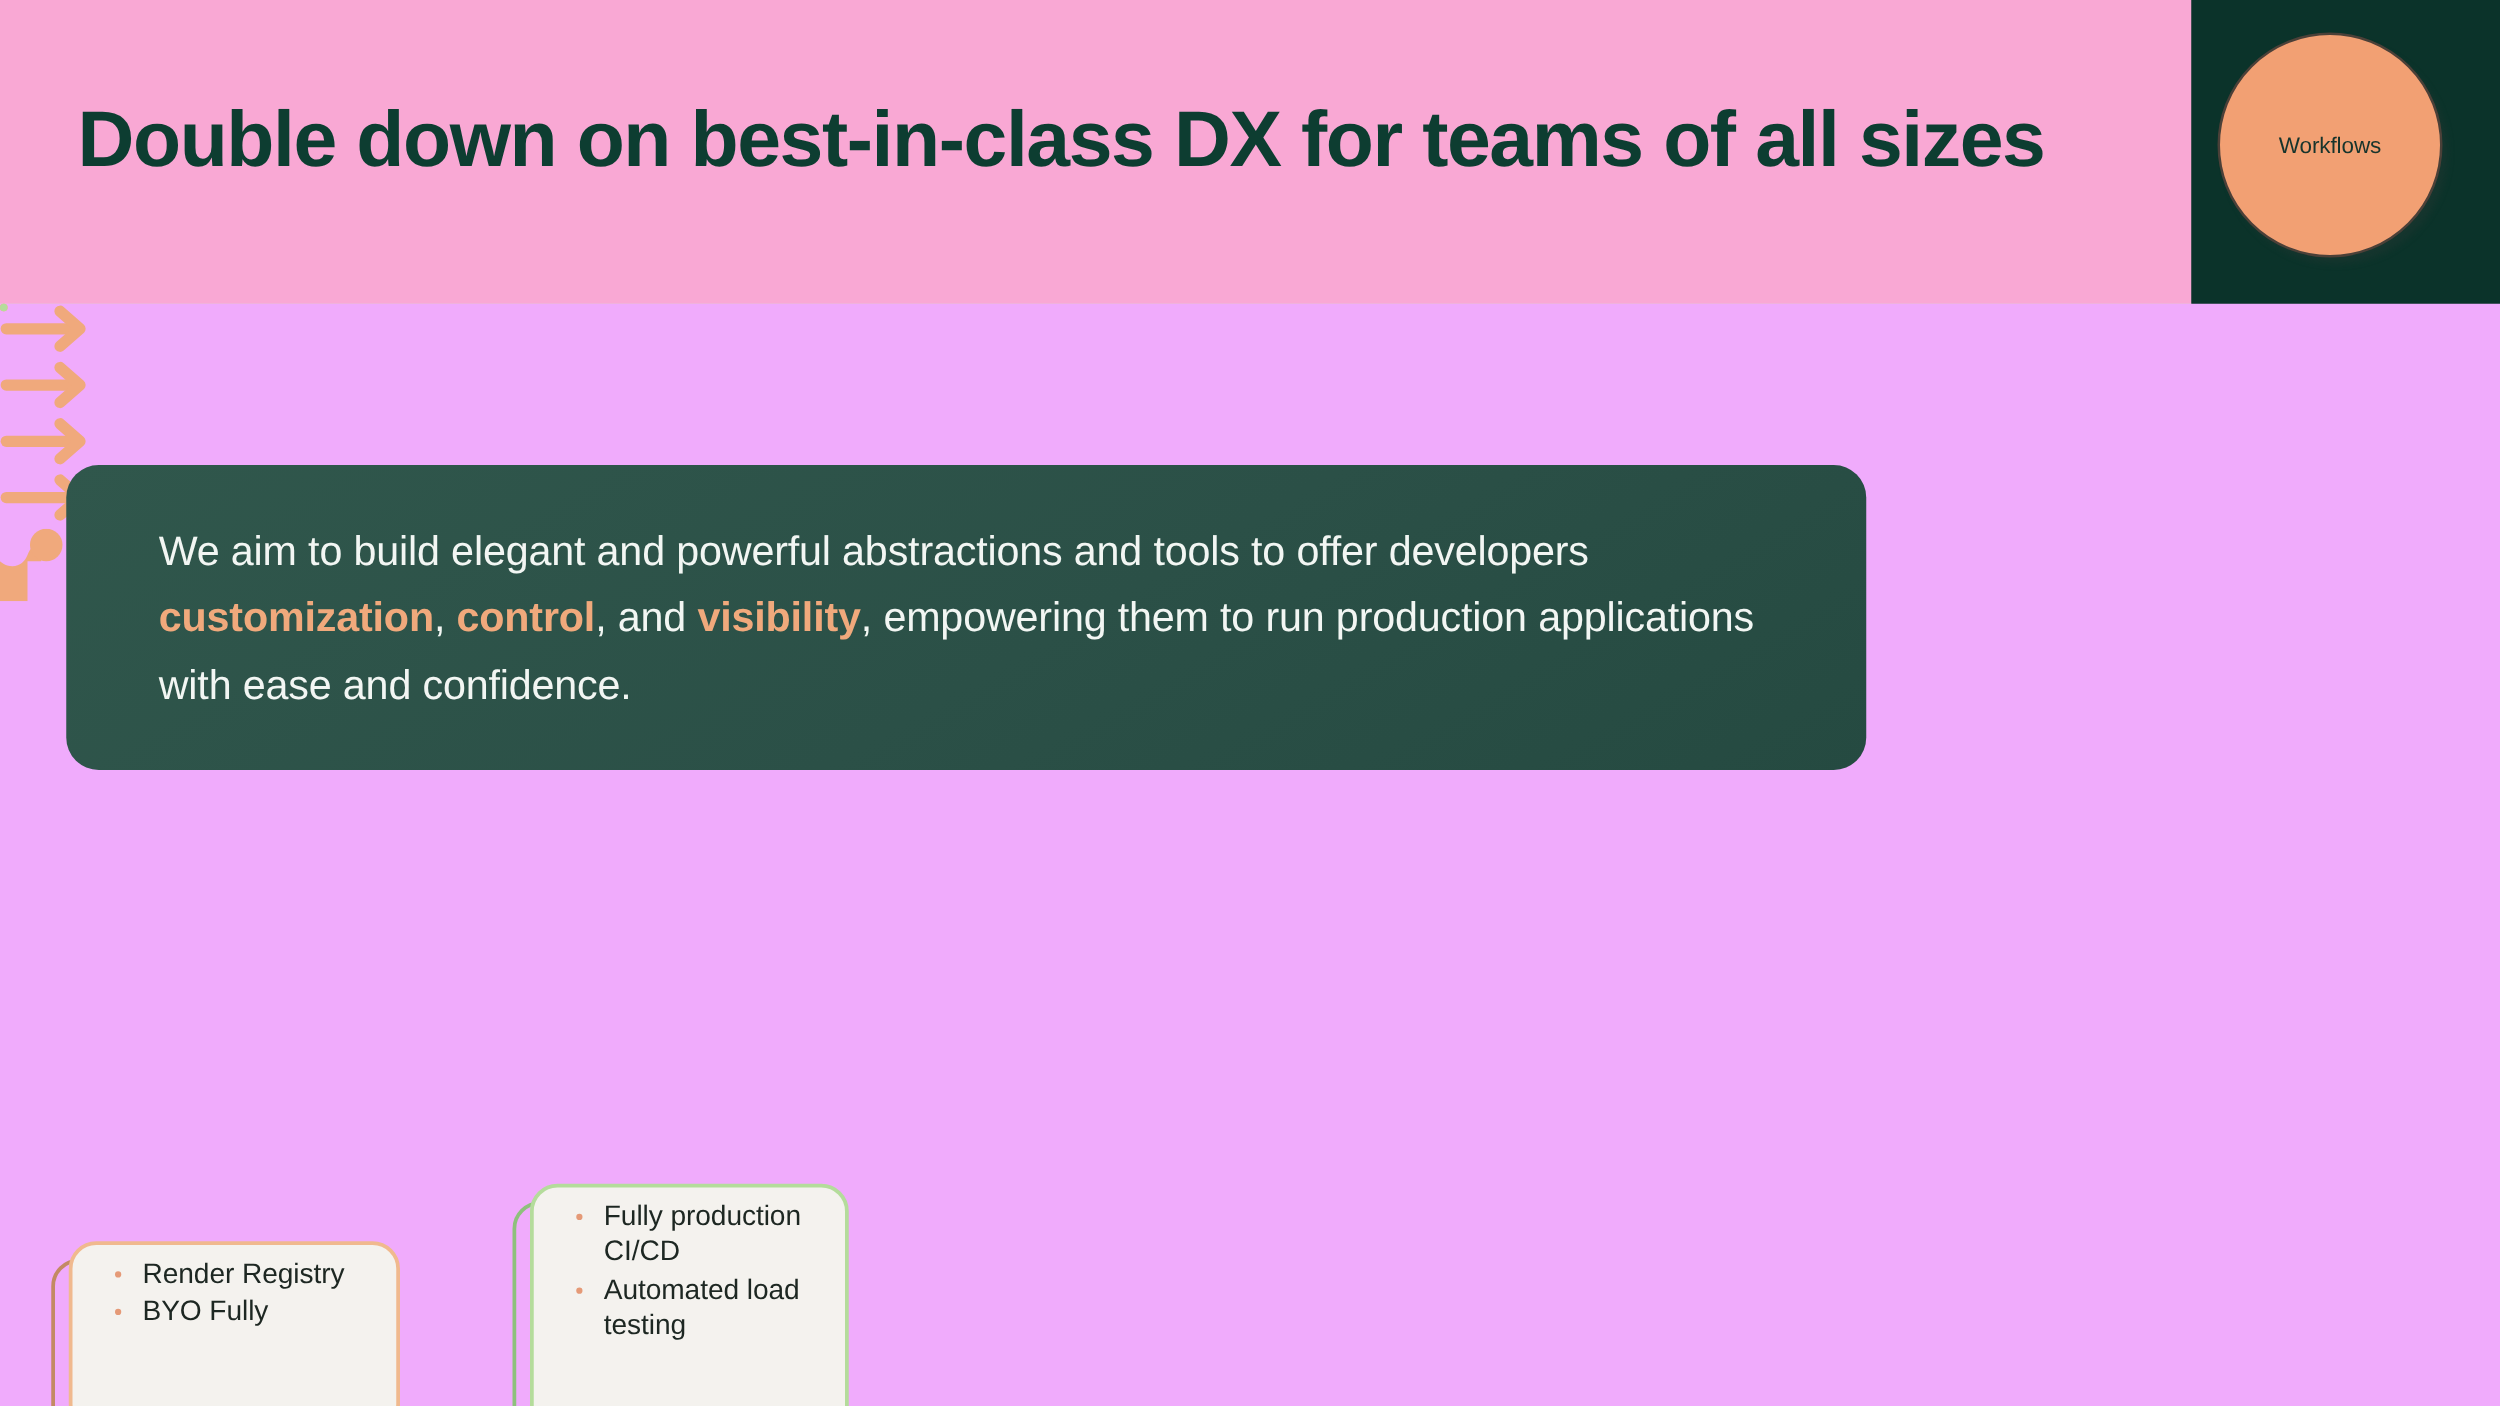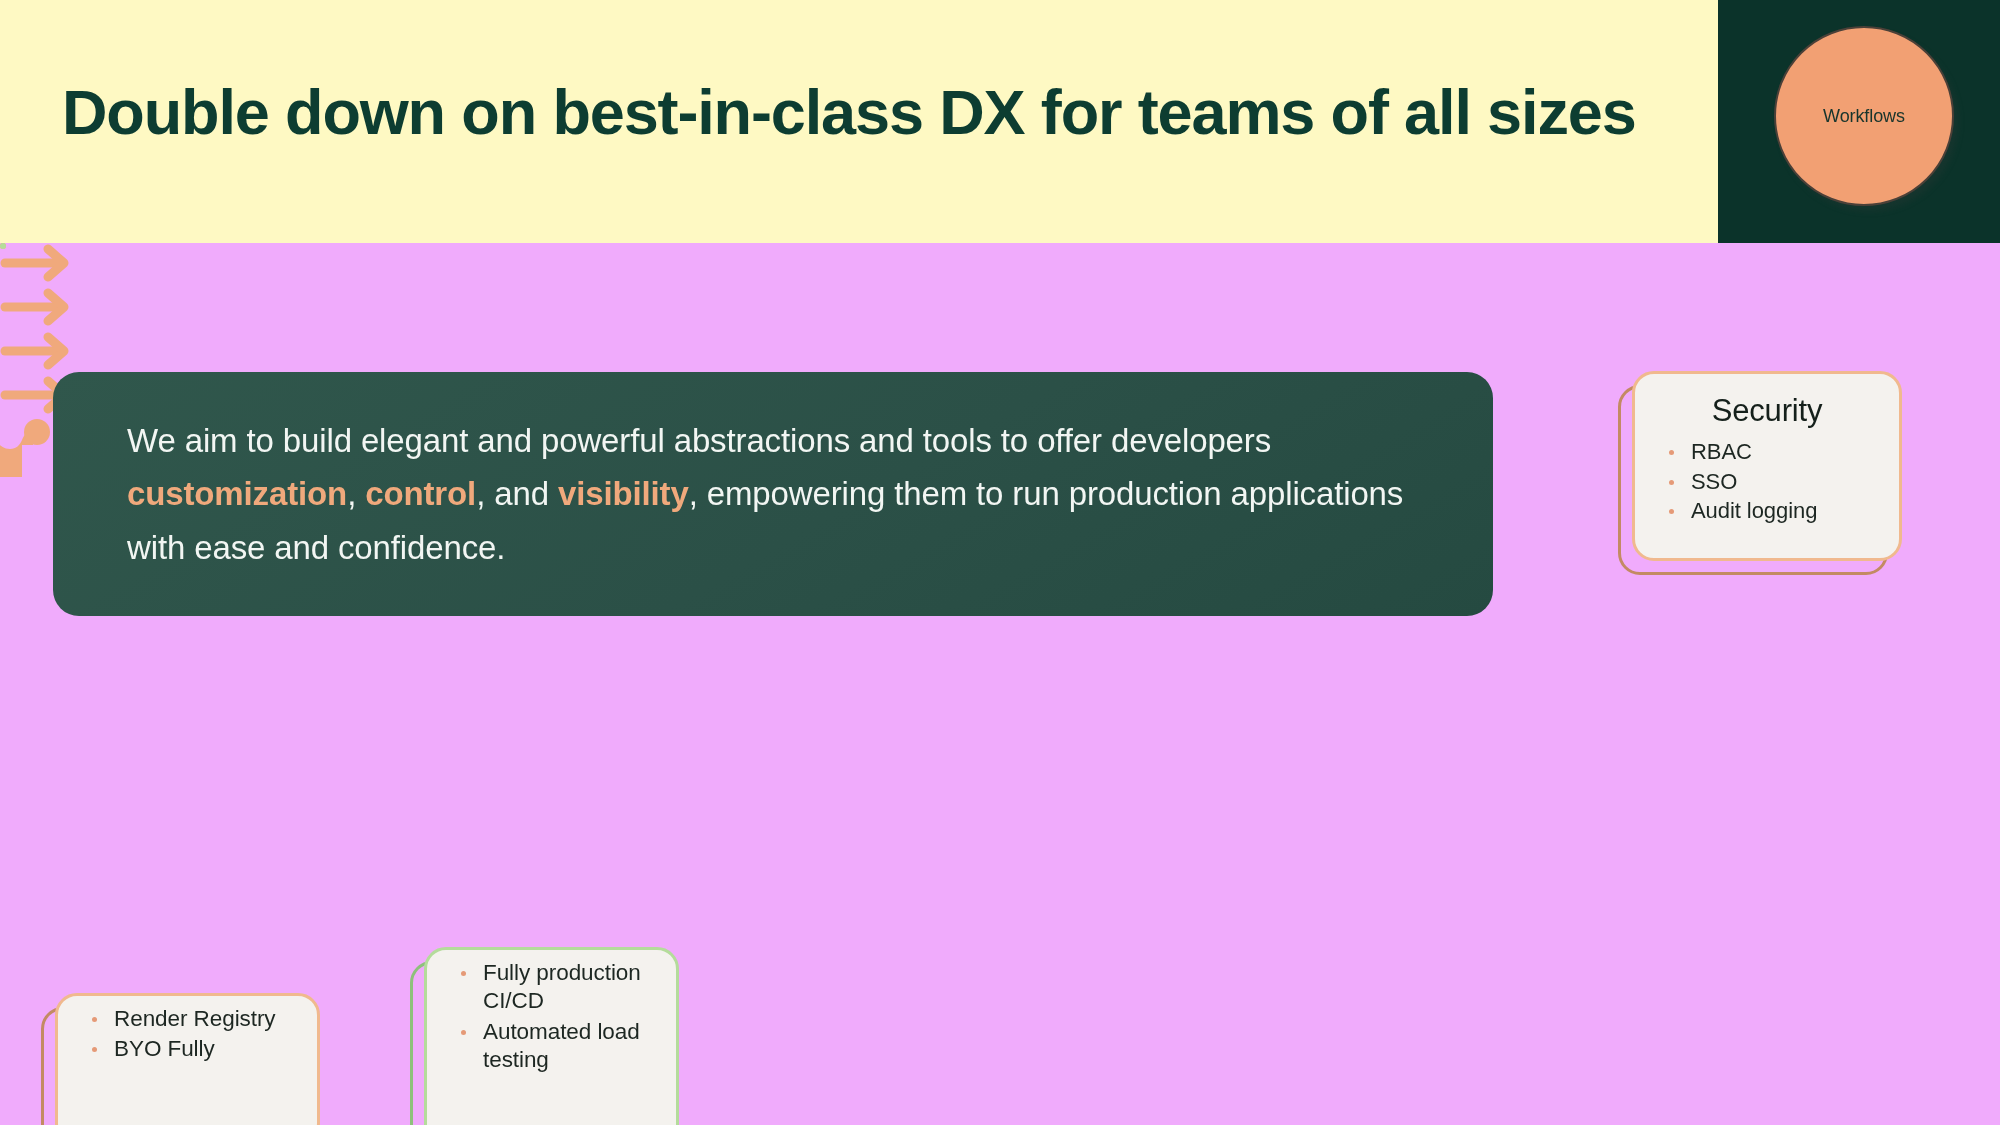--- a/index.html
+++ b/index.html
@@ -16,22 +16,23 @@
     font-family: "Liberation Sans", sans-serif;
     -webkit-font-smoothing: antialiased;
   }
 
   
   #header {
     position: absolute;
     left: 0; top: 0;
     width: 1718px;
     height: 243px;
-    background: #fef9c3;
+    background: #f9a8d4;
     border-bottom: 3px solid #d8d5d0;
+    padding-left: 35px;
   }
   #page-title {
     position: absolute;
     left: 62px;
     top: 76px;
     font-size: 63px;
     font-weight: 700;
     letter-spacing: -0.018em;
     color: #0d3d31;
     white-space: nowrap;
@@ -221,31 +222,20 @@
       </div>
     </div>
   </div>
 
   <div id="body">
 
     <div id="quote-panel">
       <div id="quote-text"><span>We aim to  build elegant and powerful abstractions and tools to offer developers </span><span class="hl">customization</span><span>, </span><span class="hl">control</span><span>, and </span><span class="hl">visibility</span><span>, empowering them to run production applications with ease and confidence.</span></div>
     </div>
 
-    <div class="card-wrap" id="card-security-wrap">
-      <div class="card-shadow orange"></div>
-      <div class="card" id="card-security">
-        <div class="card-title">Security</div>
-        <ul class="card-list">
-            <li>RBAC</li>
-            <li>SSO</li>
-            <li>Audit logging</li>
-          </ul>
-      </div>
-    </div>
 
     <div class="card-wrap" id="card-build-wrap">
       <div class="card-shadow orange"></div>
       <div class="card" id="card-build">
         <ul class="card-list">
             <li>Render Registry</li>
             <li>BYO Fully</li>
           </ul>
       </div>
     </div>

